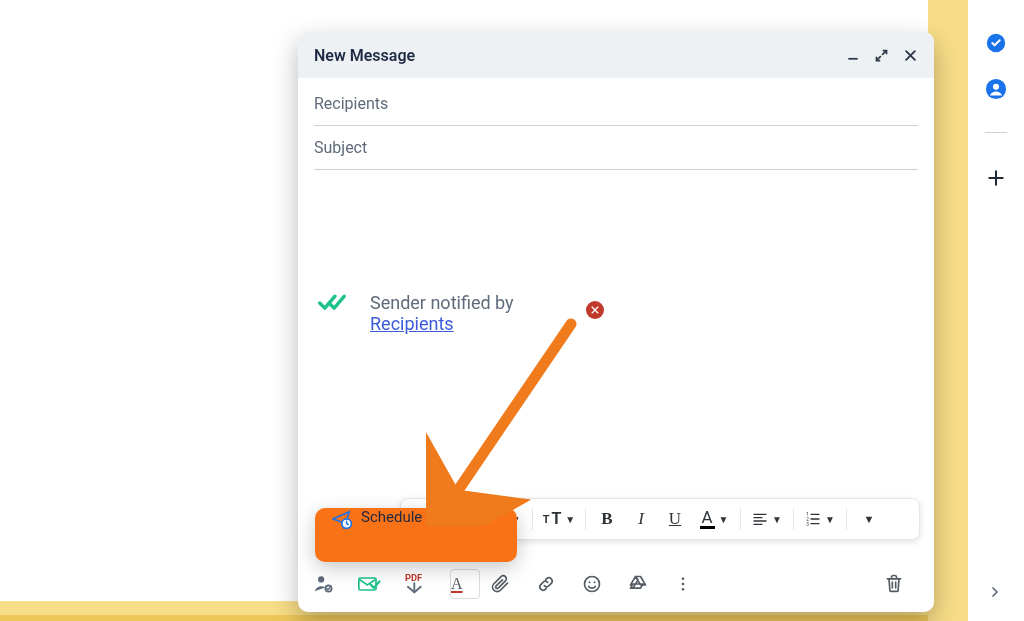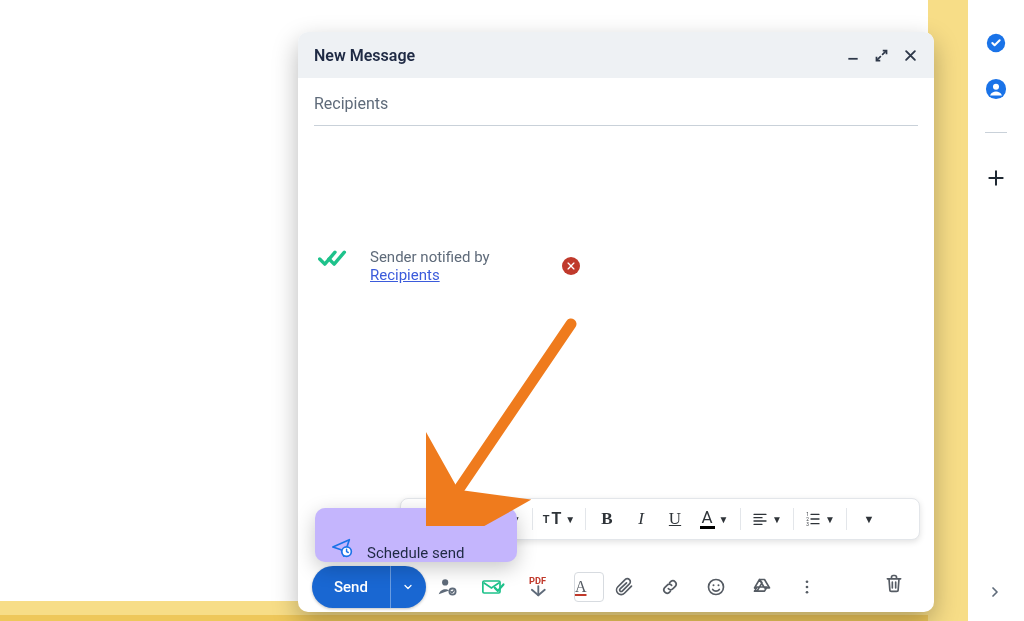--- a/index.html
+++ b/index.html
@@ -103,21 +103,21 @@
     border-bottom:1px solid var(--border);
     display:flex;align-items:center;
     font-size:16px;color:var(--muted);
   }
   .compose-body{flex:1;position:relative;padding:16px;}
   .mailtrack-block{
     position:absolute;
     top:122px;left:20px;
     display:flex;align-items:flex-start;gap:18px;
     color:var(--muted);
-    font-size:15px;
+    font-size:18px;
   }
   .mt-check{color:var(--green);}
   .mt-text a{color:var(--link);text-decoration:underline;}
   .mt-close{
     width:18px;height:18px;border-radius:50%;
     background:var(--red);display:flex;align-items:center;justify-content:center;
     margin-left:54px;margin-top:9px;
     cursor:pointer;
   }
   
@@ -144,24 +144,24 @@
     color:var(--gray-icon);
   }
   .fmt-btn{height:30px;min-width:30px;display:flex;align-items:center;justify-content:center;border-radius:4px;font-family:"Times New Roman",serif;font-size:17px;color:#2e3338;}
   .fmt-btn.dd{min-width:40px;gap:2px;}
   .fmt-sep{width:1px;height:22px;background:#e3e6ea;margin:0 2px;}
   
   .schedule-pop{
     position:absolute;
     left:315px;top:508px;
     width:202px;height:54px;
-    background:#c4b5fd;
+    background:#f97316;
     border-radius:10px;
     box-shadow:0 6px 20px rgba(0,0,0,0.22);
-    display:flex;align-items:flex-end;gap:14px;
+    display:flex;align-items:flex-start;gap:8px;
     padding:0 16px;
     z-index:30;
     cursor:pointer;
   }
   .schedule-pop span{font-size:15px;color:#1f2a44;}
   
   .action-row{
     position:absolute;
     left:312px;top:566px;
     display:flex;align-items:center;gap:10px;
@@ -243,20 +243,23 @@
         <svg width="15" height="15" viewBox="0 0 24 24">
             <path d="M5 5l14 14M19 5L5 19" stroke="#2e3849" stroke-width="3" stroke-linecap="round"></path>
           </svg>
       </span>
     </div>
   </div>
   <div class="compose-fields">
     <div class="field">
       <span>Recipients</span>
     </div>
+    <div class="field">
+      <span>Subject</span>
+    </div>
   </div>
   <div class="compose-body">
     <div class="mailtrack-block">
       <span class="mt-check">
         <svg width="34" height="22" viewBox="0 0 40 24">
             <path d="M2 12l6 6L20 4" stroke="#1ec28b" stroke-width="4" fill="none" stroke-linecap="round" stroke-linejoin="round"></path>
             <path d="M13 12l6 6L31 4" stroke="#1ec28b" stroke-width="4" fill="none" stroke-linecap="round" stroke-linejoin="round"></path>
           </svg>
       </span>
       <span class="mt-text">
@@ -336,30 +339,20 @@
     <svg width="22" height="22" viewBox="0 0 24 24">
         <path d="M2 12l18-8-6 18-3-7-9-3z" fill="none" stroke="#1a73e8" stroke-width="1.8" stroke-linejoin="round"></path>
         <circle cx="17" cy="17" r="5.2" fill="#fff" stroke="#1a73e8" stroke-width="1.8"></circle>
         <path d="M17 14.5V17l1.8 1" stroke="#1a73e8" stroke-width="1.6" fill="none" stroke-linecap="round"></path>
       </svg>
   </span>
   <span>Schedule send</span>
 </div>
 
 <div class="action-row">
-  <div class="send-btn">
-    <div class="send-main">
-        <span>Send</span>
-      </div>
-    <div class="send-dd">
-      <svg width="12" height="12" viewBox="0 0 24 24">
-          <path d="M6 9l6 6 6-6" stroke="#fff" stroke-width="2.6" fill="none" stroke-linecap="round" stroke-linejoin="round"></path>
-        </svg>
-    </div>
-  </div>
   <div class="act-icon" title="Signature">
     <svg width="22" height="22" viewBox="0 0 24 24">
         <circle cx="10" cy="7" r="3.4" fill="#5f6b7a"></circle>
         <path d="M3 20c1.2-4 4.3-5.5 7-5.5 1.6 0 3.1.5 4.3 1.4" fill="#5f6b7a"></path>
         <circle cx="18" cy="17" r="3.4" fill="none" stroke="#5f6b7a" stroke-width="2"></circle>
         <path d="M16.2 17l1.2 1.2 2-2.2" stroke="#5f6b7a" stroke-width="1.6" fill="none" stroke-linecap="round" stroke-linejoin="round"></path>
       </svg>
   </div>
   <div class="act-icon" title="Mailtrack">
     <svg width="24" height="20" viewBox="0 0 28 22">

